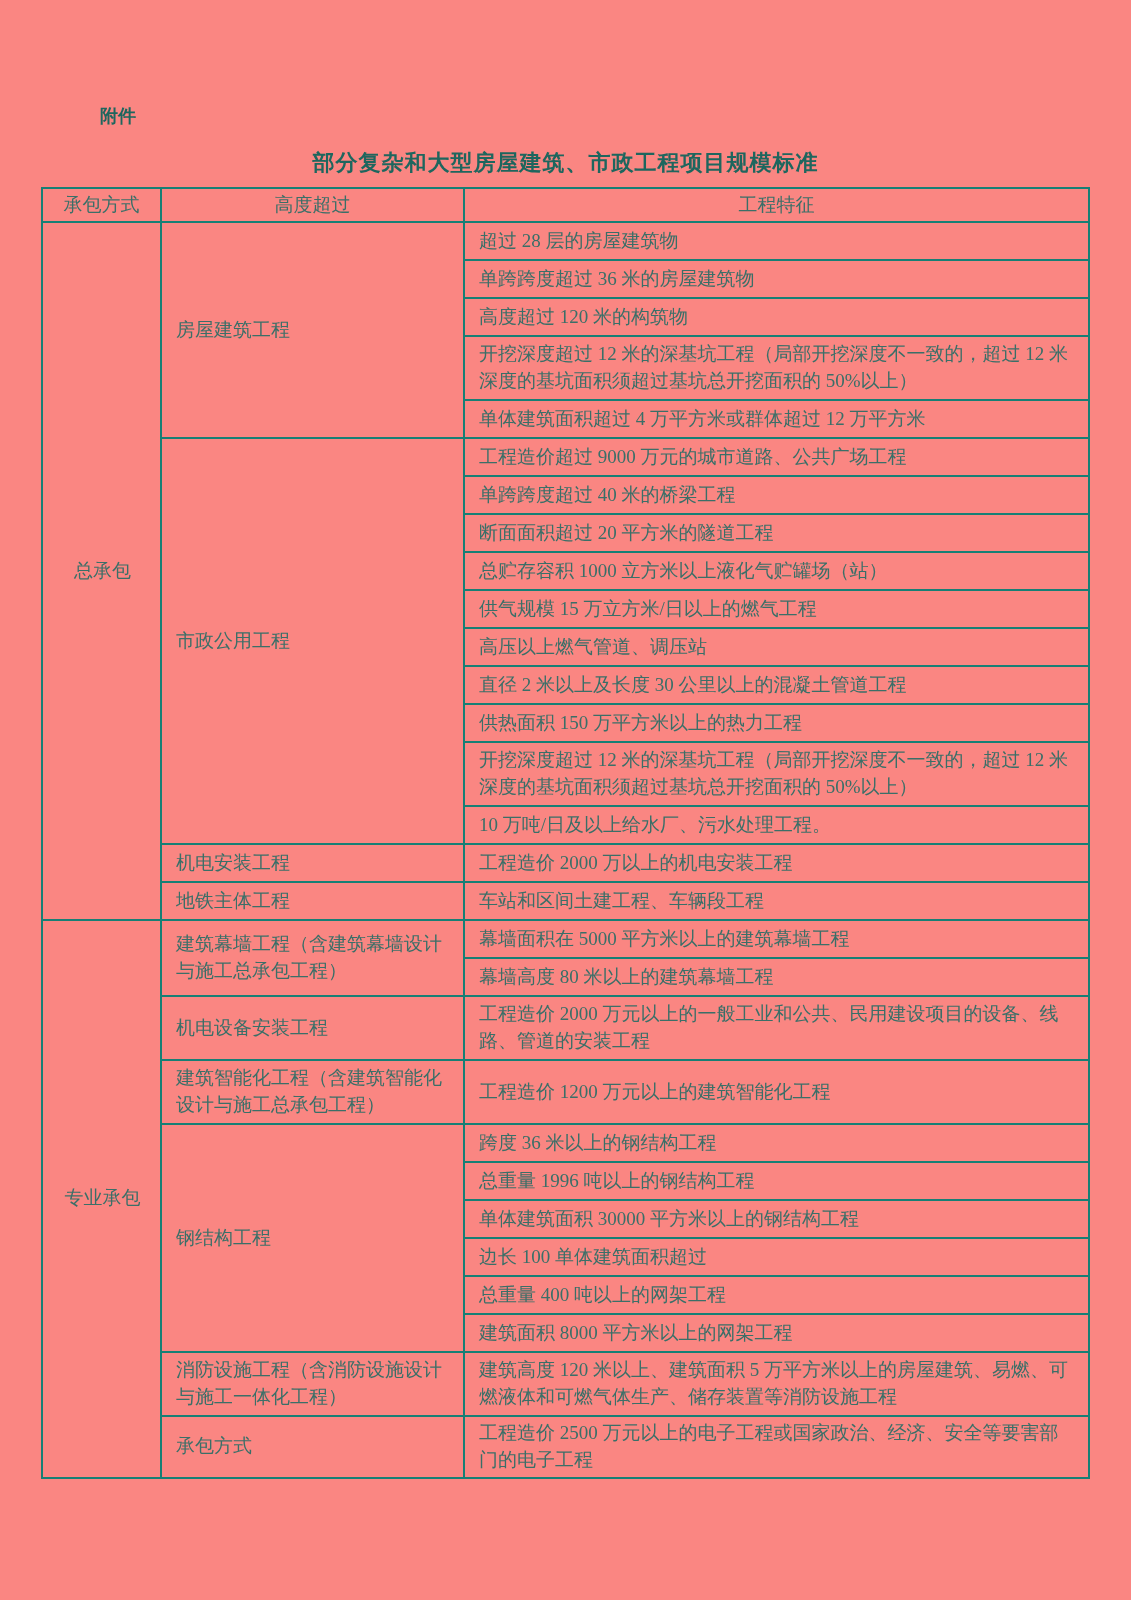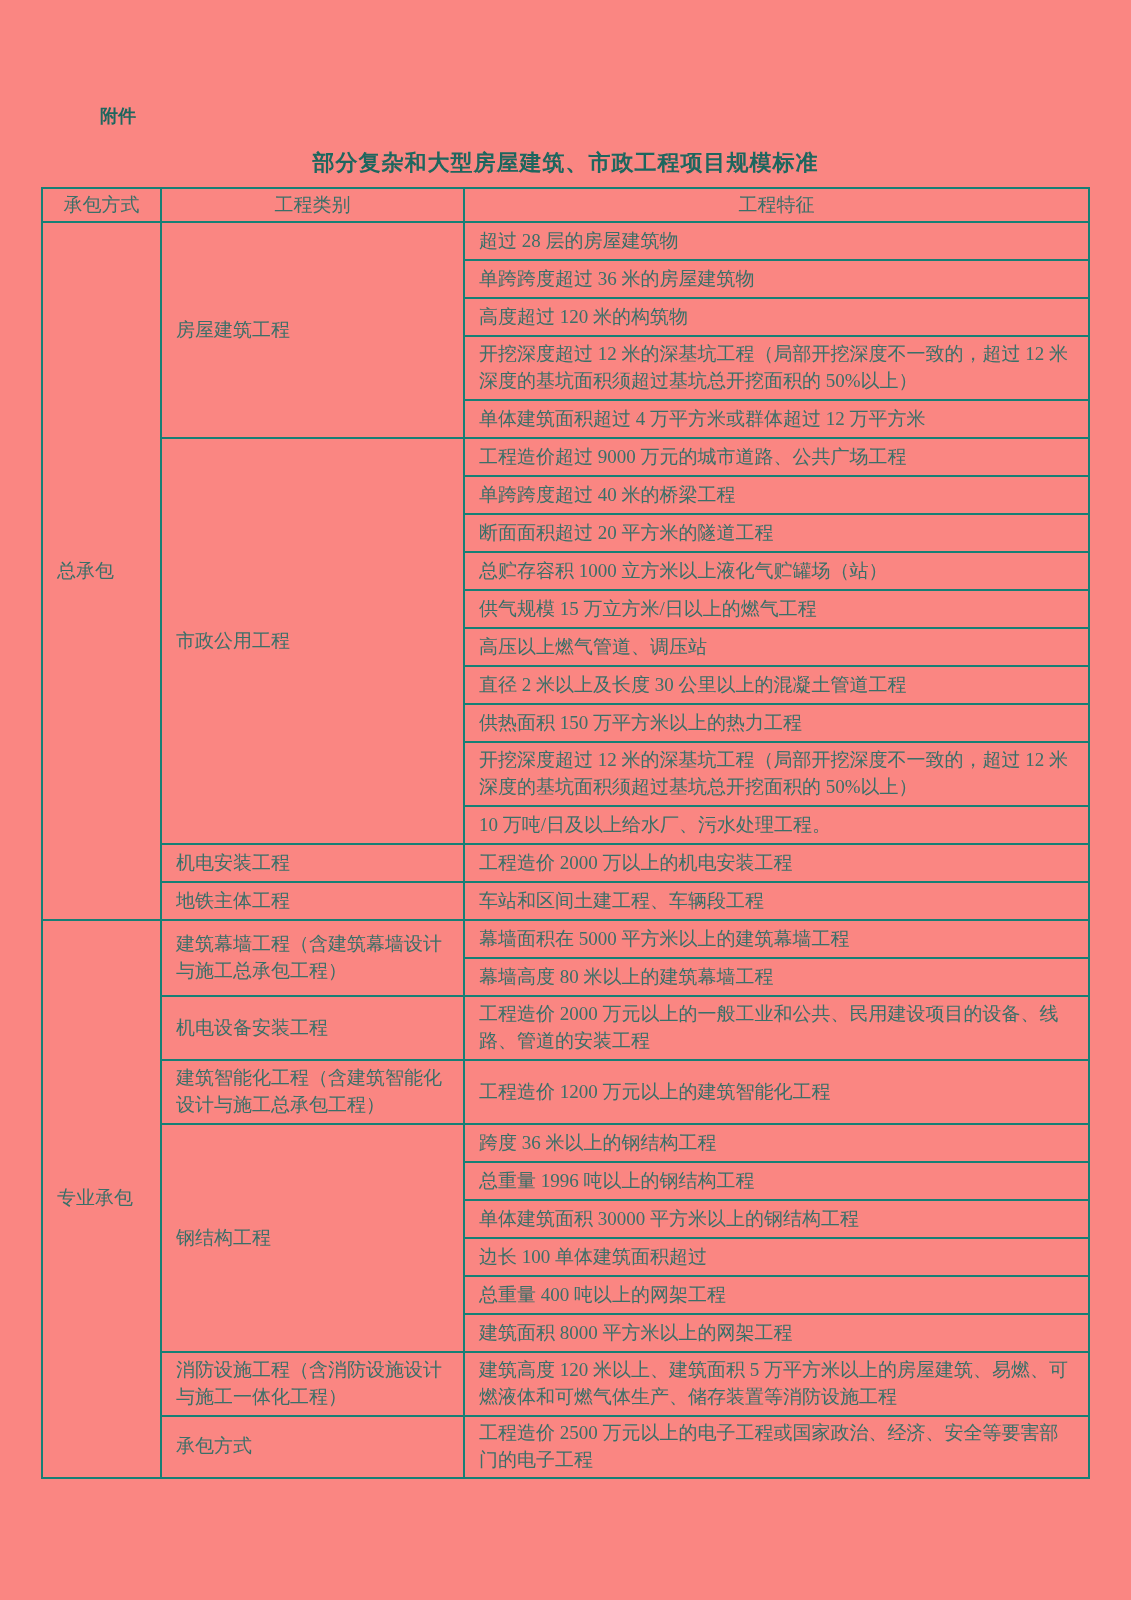--- a/index.html
+++ b/index.html
@@ -51,41 +51,41 @@
   }
   .standards th{
     height:34px;
     text-align:center;
     padding:2px 4px;
   }
   .standards td{
     text-align:left;
     padding:3px 12px 3px 14px;
   }
-  td.method{}
+  td.method{text-align:center;}
   tr.r38{height:38px;}
   tr.r64{height:64px;}
   tr.r60{height:60px;}
 </style>
 </head>
 <body>
 
 <div class="attachment">附件</div>
 <div class="doc-title">部分复杂和大型房屋建筑、市政工程项目规模标准</div>
 
 <table class="standards">
   <colgroup>
       <col class="c1">
       <col class="c2">
       <col class="c3">
     </colgroup>
   <tbody>
     <tr>
       <th>承包方式</th>
-      <th>工程类别</th>
+      <th>高度超过</th>
       <th>工程特征</th>
     </tr>
 
     <tr class="r38">
       <td class="method" rowspan="17">总承包</td>
       <td rowspan="5">房屋建筑工程</td>
       <td>超过 28 层的房屋建筑物</td>
     </tr>
     <tr class="r38">
       <td>单跨跨度超过 36 米的房屋建筑物</td>

